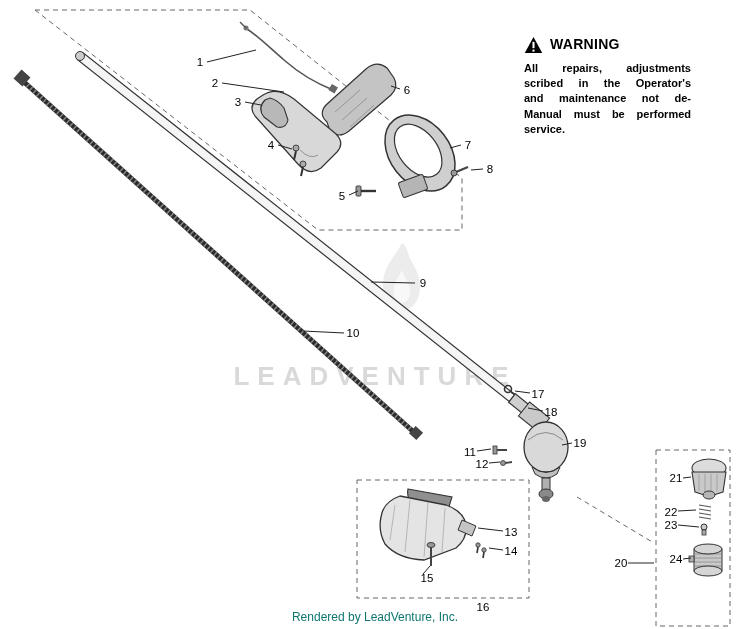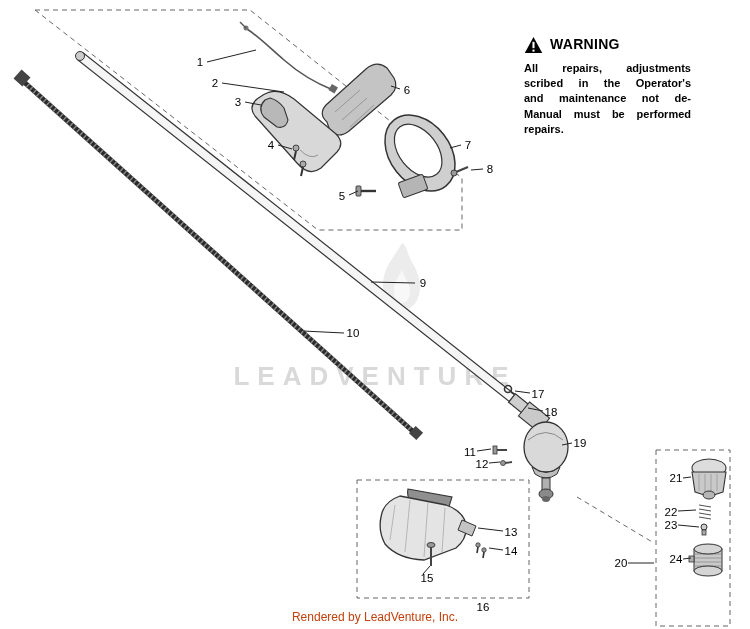--- a/index.html
+++ b/index.html
@@ -7,21 +7,21 @@
           font-family:"Liberation Sans",sans-serif;}
   svg text{font-family:"Liberation Sans",sans-serif;font-size:11.5px;fill:#000;}
   .wm-text{font-size:26px;letter-spacing:8px;font-weight:bold;fill:#d9d9d9;}
   .warning{position:absolute;left:524px;top:36px;width:167px;color:#000;}
   .warning-head{display:flex;align-items:flex-start;gap:7px;margin-bottom:7px;}
   .w-title{font-weight:bold;font-size:14px;letter-spacing:.3px;}
   .w-body{font-size:11px;font-weight:bold;line-height:15.2px;}
   .jl{text-align:justify;text-align-last:justify;}
   .jl-last{text-align:left;}
   .footer{position:absolute;left:0;right:0;bottom:5px;text-align:center;
-          font-size:12px;color:#c2410c;}
+          font-size:12px;color:#0f766e;}
   .dash{fill:none;stroke:#666;stroke-width:1;stroke-dasharray:5 4;}
   .lead{stroke:#222;stroke-width:1;}
 </style>
 </head>
 <body>
 
 <div class="canvas">
 
   <svg width="750" height="629" viewBox="0 0 750 629">
 
@@ -237,20 +237,20 @@
         <rect x="10.7" y="7" width="2.6" height="8" fill="#fff"></rect>
         <rect x="10.7" y="16.8" width="2.6" height="2.6" fill="#fff"></rect>
       </svg>
       <span class="w-title">WARNING</span>
     </div>
     <div class="w-body">
       <div class="jl">All repairs, adjustments</div>
       <div class="jl">scribed in the Operator's</div>
       <div class="jl">and maintenance not de-</div>
       <div class="jl">Manual must be performed</div>
-      <div class="jl-last">repairs.</div>
+      <div class="jl-last">service.</div>
     </div>
   </div>
 
   
   <div class="footer">Rendered by LeadVenture, Inc.</div>
 
 </div>
 
 </body></html>

